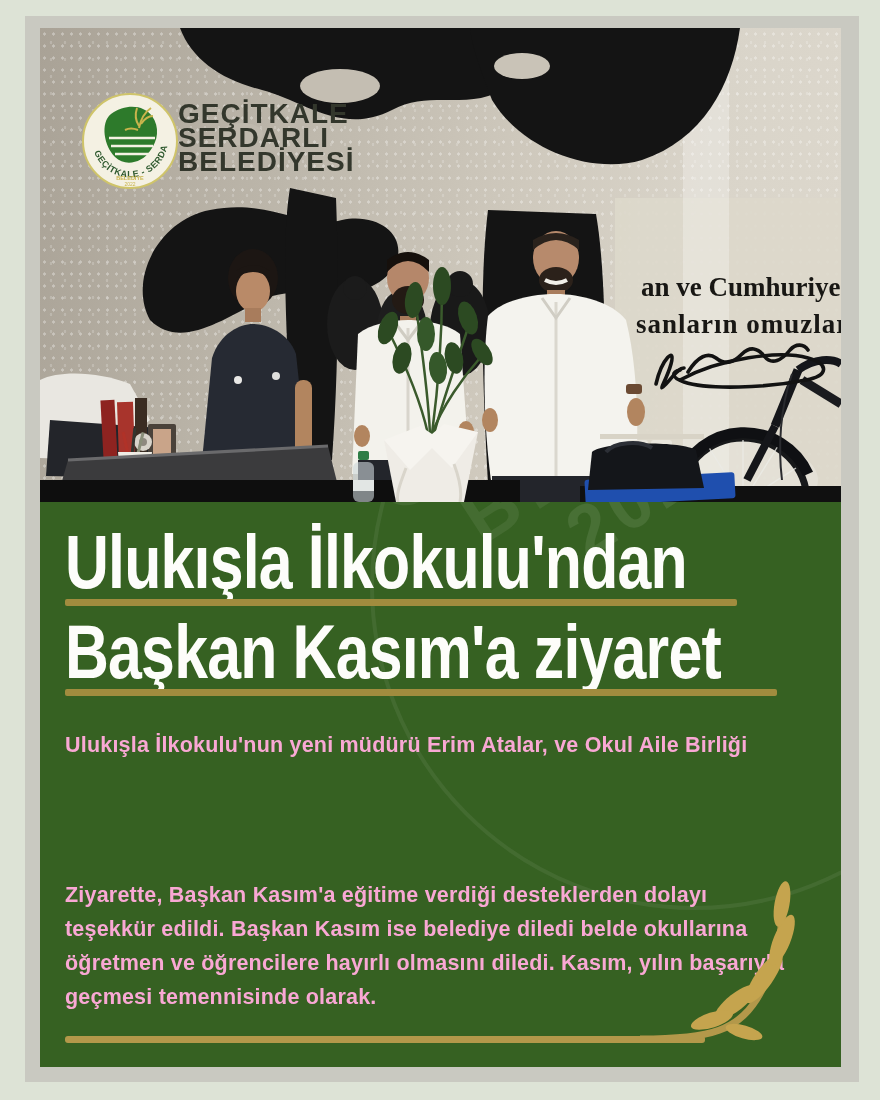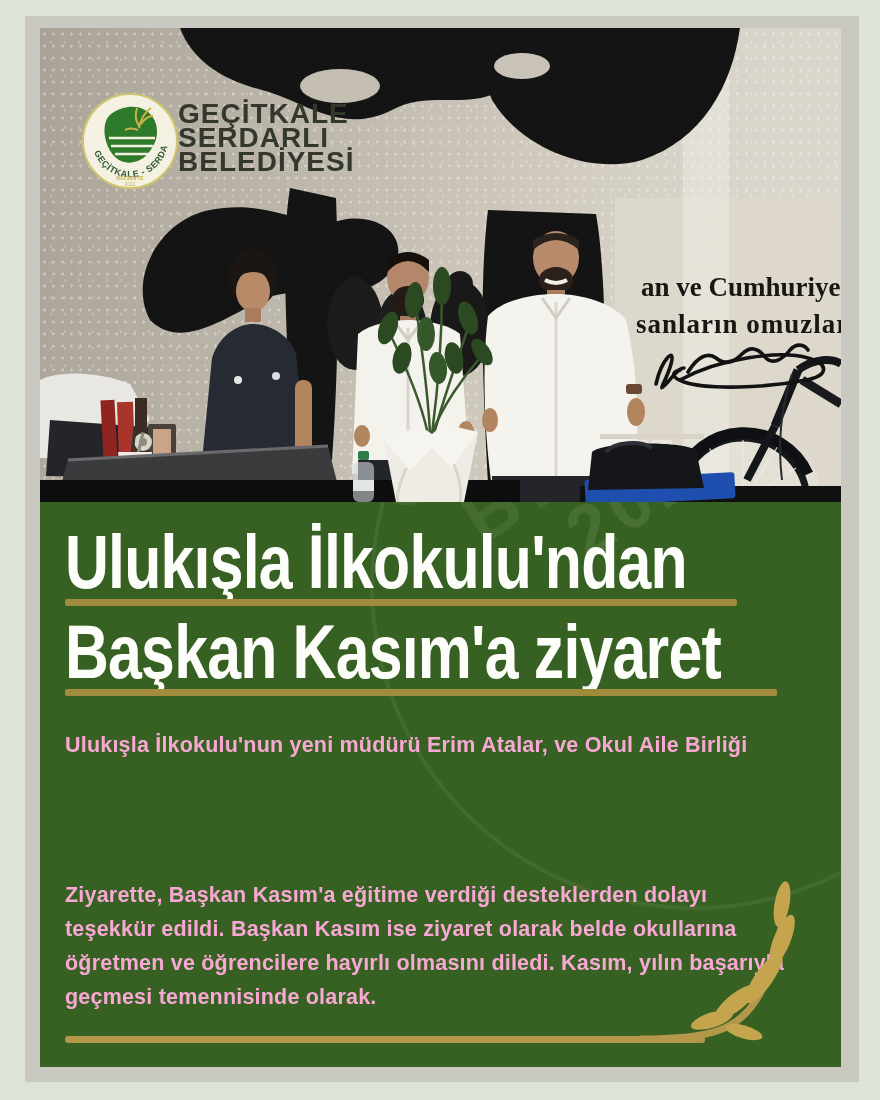--- a/index.html
+++ b/index.html
@@ -258,21 +258,21 @@
   <div class="abs rule rule1"></div>
   <div class="abs hline h2">Başkan Kasım'a ziyaret</div>
   <div class="abs rule rule2"></div>
 
   <div class="abs para p1">
     <div>Ulukışla  İlkokulu'nun yeni müdürü Erim Atalar, ve  Okul Aile Birliği</div>
   </div>
 
   <div class="abs para p2">
     <div>Ziyarette, Başkan Kasım'a eğitime verdiği desteklerden dolayı</div>
-    <div>teşekkür edildi. Başkan Kasım ise ziyaret olarak belde okullarına</div>
+    <div>teşekkür edildi. Başkan Kasım ise belediye diledi belde okullarına</div>
     <div>öğretmen ve öğrencilere hayırlı olmasını diledi. Kasım, yılın başarıyla</div>
     <div>geçmesi temennisinde olarak.</div>
   </div>
 
   <div class="abs footline"></div>
   <svg class="abs branch" viewBox="0 0 201 170">
     <path d="M0,161 C70,161 100,154 122,112 C138,80 144,46 142,18" fill="none" stroke="#b3984a" stroke-width="7" stroke-linecap="round"></path>
     <g fill="#c5a44e">
       <ellipse cx="124" cy="100" rx="30" ry="9" transform="rotate(-55 124 100)"></ellipse>
       <ellipse cx="142" cy="62" rx="27" ry="8.5" transform="rotate(-68 142 62)"></ellipse>

